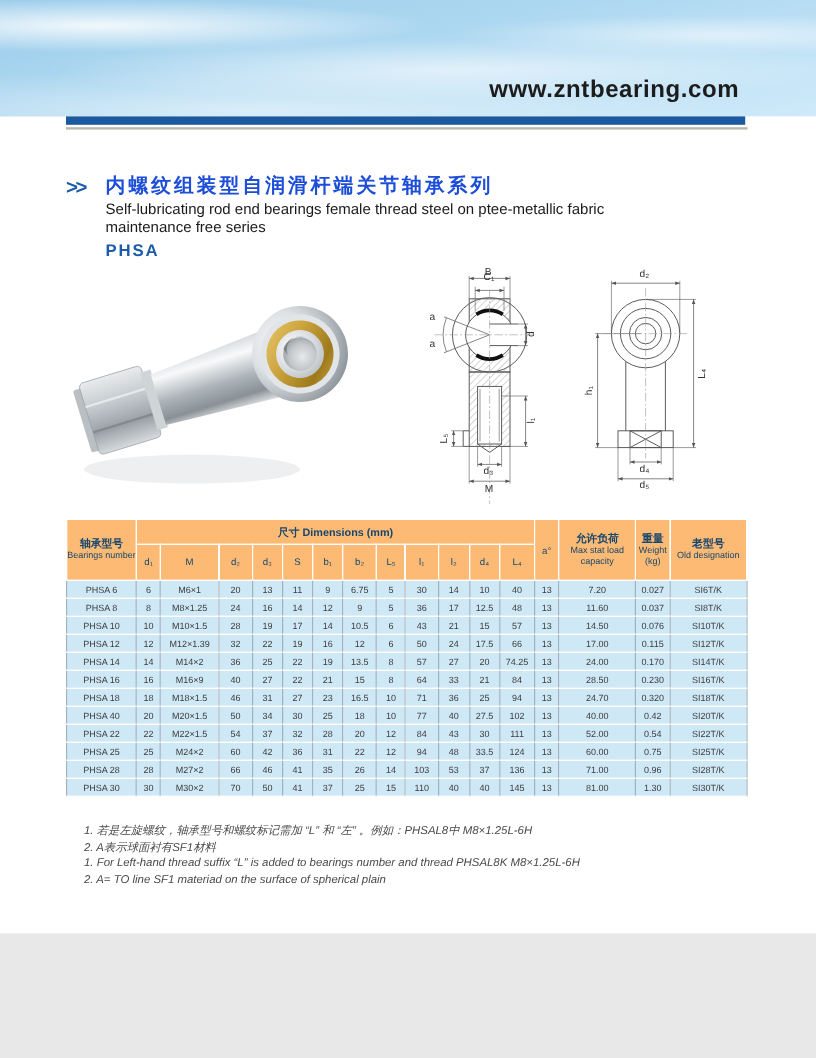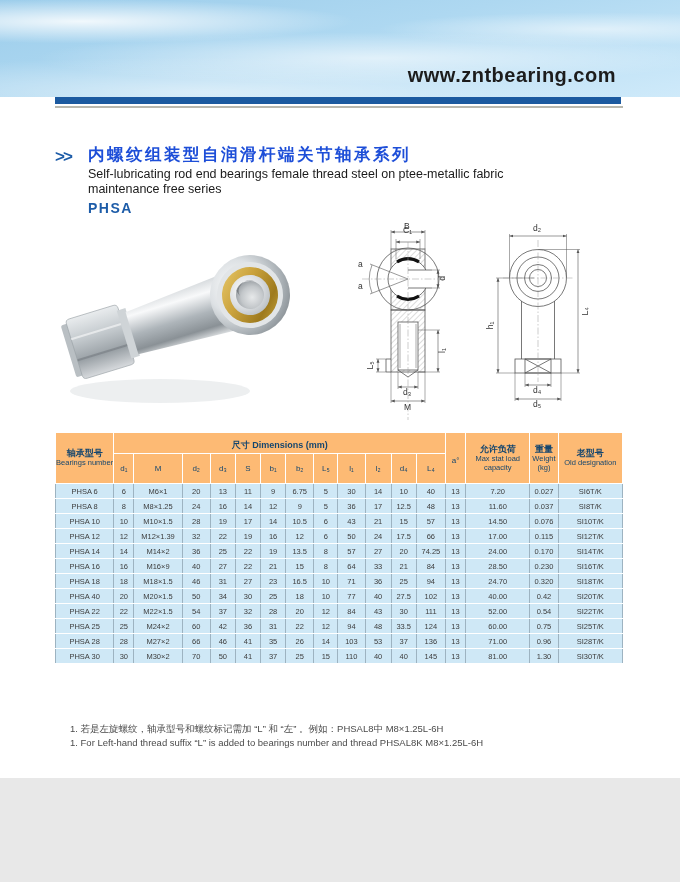--- a/index.html
+++ b/index.html
@@ -41,21 +41,21 @@
   .hdr-en{display:block;font-size:7.5px;line-height:8.5px;}
   .dims-span{font-size:9px;font-weight:bold;}
   .angle-h{font-size:8px;}
   .spec-table thead{border-bottom:1px solid #8d8d8d;}
   .spec-table td{background:#cfe8f6;color:#3c3c3c;font-size:7.5px;height:14px;line-height:13px;
                  padding:0;text-align:center;white-space:nowrap;overflow:hidden;
                  border-left:1px solid #9db3c1;border-right:1px solid #9db3c1;
                  border-top:1px solid #ffffff;border-bottom:1px solid #ffffff;}
 
   
-  .notes{position:absolute;left:70px;top:722px;font-size:9.5px;color:#4a4a4a;line-height:13.7px;width:540px;}
+  .notes{position:absolute;left:70px;top:686px;font-size:9.5px;color:#4a4a4a;line-height:13.7px;width:540px;font-style:italic;}
 
   
   .wm1{position:absolute;right:8px;top:814px;font-size:23px;font-weight:bold;color:rgba(185,185,185,.35);letter-spacing:1px;}
   .wm2{position:absolute;right:8px;top:836px;font-size:21px;font-weight:bold;color:rgba(175,175,175,.40);letter-spacing:2px;}
   .page-label{position:absolute;left:545px;top:857px;font-size:16px;font-style:italic;color:#8a8a8a;letter-spacing:1px;}
   .foot-rule{position:absolute;left:55px;top:875px;width:565px;height:2px;background:#5a5a5a;}
 </style>
 </head>
 <body>
 
@@ -526,21 +526,23 @@
           <td>13</td>
           <td>81.00</td>
           <td>1.30</td>
           <td>SI30T/K</td>
         </tr>
       </tbody>
   </table>
 
   <div class="notes">
     <div>1. 若是左旋螺纹，轴承型号和螺纹标记需加 “L” 和 “左” 。例如：PHSAL8中 M8×1.25L-6H</div>
+    <div>2. A表示球面衬有SF1材料</div>
     <div>1. For Left-hand thread suffix “L” is added to bearings number and thread  PHSAL8K M8×1.25L-6H</div>
+    <div>2. A= TO line SF1 materiad on the surface of spherical plain</div>
   </div>
 
   <div class="wm1">TTMN.COM</div>
   <div class="wm2">中国纺机网</div>
   <div class="page-label">新亿特Page 74</div>
   <div class="foot-rule"></div>
 
 </div>
 
 </body></html>

